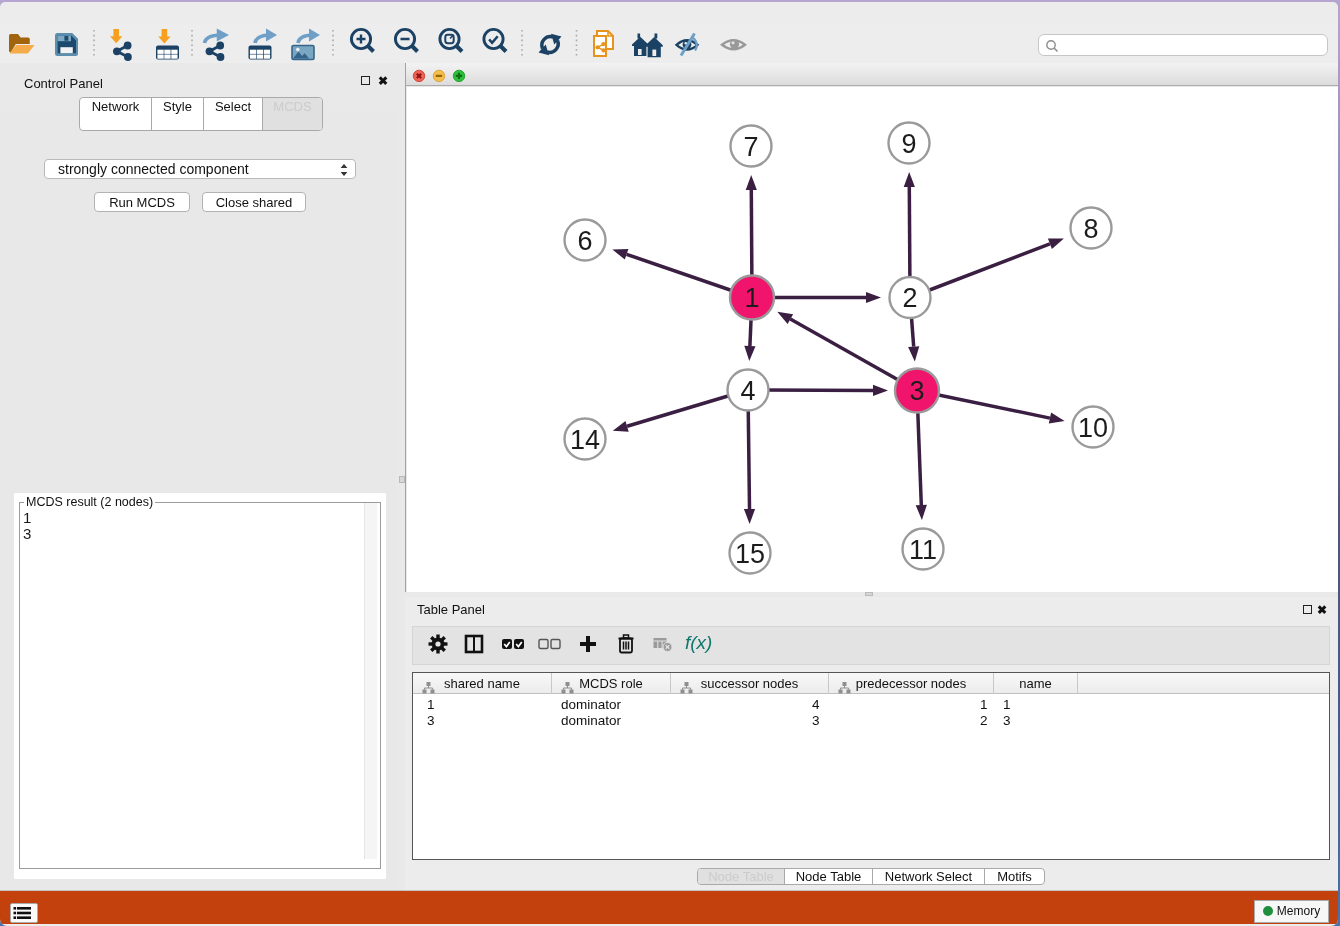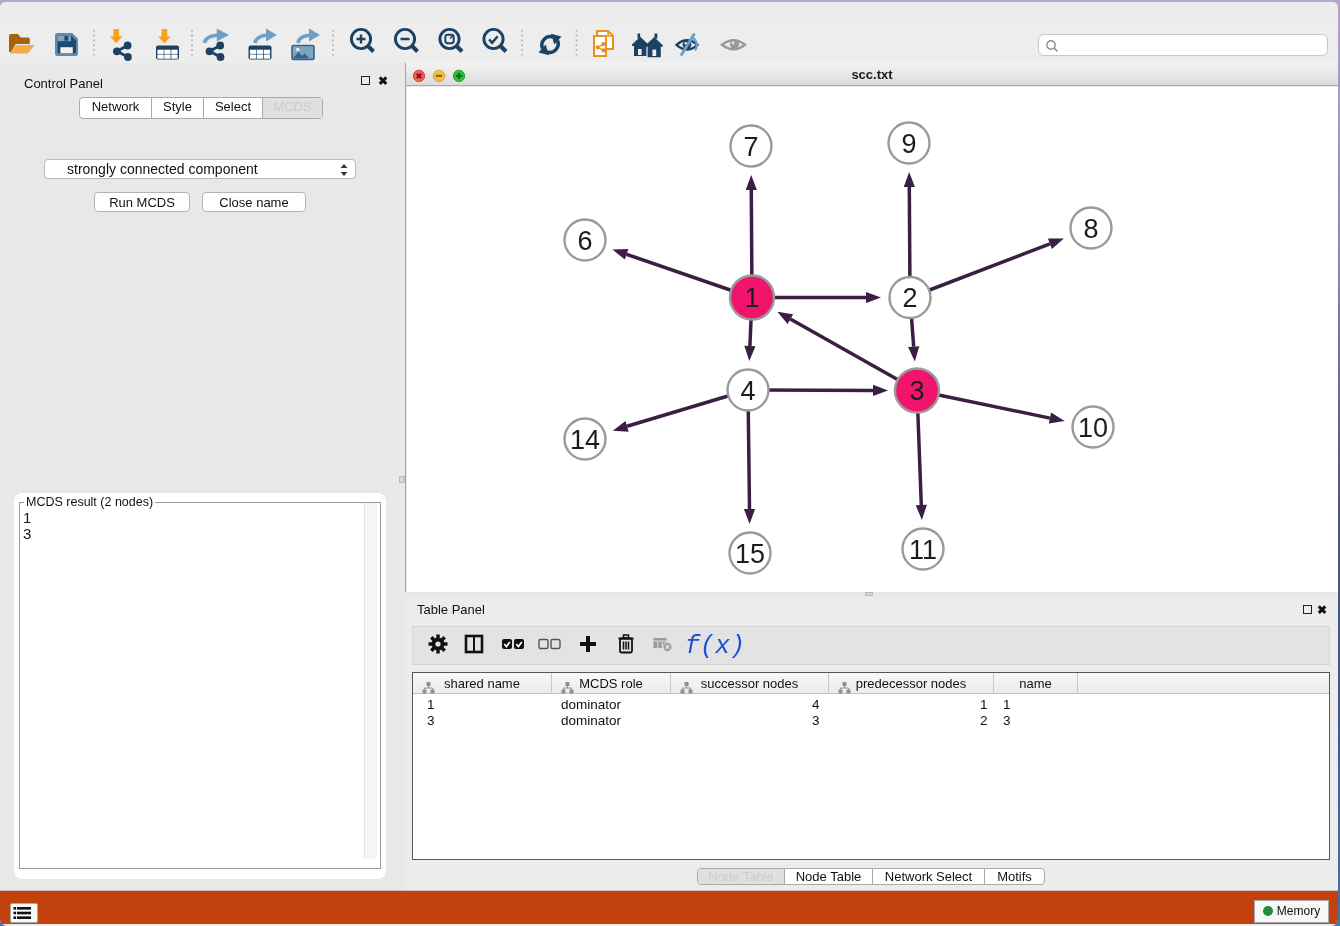--- a/index.html
+++ b/index.html
@@ -20,39 +20,39 @@
 #searchbox { position:absolute; left:1038px; top:9.5px; width:290px; height:22px;
   background:#fff; border:1px solid #c6c6c6; border-radius:6px; }
 #searchbox svg { position:absolute; left:6px; top:4px; }
 
 #main { position:absolute; left:0; top:61px; width:100%; height:827px; background:#e9e9e9; }
 
 #cpanel { position:absolute; left:0; top:0; width:396px; height:100%; background:#e9e9e9; }
 #cphead { position:absolute; left:24px; top:13px; font-size:13px; color:#111;text-align:right; }
 .sqicon { position:absolute; top:13px; width:9px; height:9px; border:1.6px solid #222; }
 .xicon { position:absolute; top:11px; font-size:12px; font-weight:bold; color:#111; }
-#tabs { position:absolute; left:79px; top:34px; width:244px; height:22px;
+#tabs { position:absolute; left:79px; top:34px; width:244px; height:34px;
   border:1px solid #a9a9a9; border-radius:4px; background:#fff; display:flex; }
 .tab { flex:0 0 auto; text-align:center; font-size:13px; line-height:18px;
   color:#111; border-right:1px solid #a9a9a9; }
 .tab:last-child { border-right:none; background:#e0e0e0; color:#ccc;
   border-radius:0 3px 3px 0; }
 #cpline { position:absolute; left:0px; top:48.5px; width:396px; height:1px; background:#d2d2d2; }
 #cpbody { position:absolute; left:0; top:49px; width:396px; height:779px; background:#e8e8e8; }
 #optlabel { position:absolute; left:0; top:73px; width:400px; text-align:center;
   font-size:13.5px; color:#1a1a1a; }
 #combo { position:absolute; left:44px; top:96px; width:312px; height:20px;
   background:#fff; border:1px solid #b9b9b9; border-radius:4px;
-  font-size:14px; line-height:19px; padding-left:22px; color:#111; }
+  font-size:14px; line-height:19px; padding-left:13px; color:#111; }
 #combo svg { position:absolute; right:6px; top:3px; }
 .btn { position:absolute; top:129px; height:20px; background:#fff;
   border:1px solid #b3b3b3; border-radius:4px; font-size:13px; line-height:19px;
   text-align:center; color:#111; }
 #mcdsgroup { position:absolute; left:14px; top:430px; width:372px; height:386px;
-  background:#fff; border-radius:8px; }
+  background:#fff; border-radius:1px; }
 #mcdsborder { position:absolute; left:5px; top:9px; width:362px; height:367px;
   border:1px solid #9b9b9b; }
 #mcdslegend { position:absolute; left:10px; top:2px; background:#fff;
   padding:0 2px; font-size:12.5px; line-height:15px; color:#111; z-index:2; }
 #mcdswhite { position:absolute; left:6px; top:11px; width:340px; height:358px;
   padding-top:6px; font-size:15px; color:#1a1a1a; overflow:hidden; }
 #mcdswhite .num { padding-left:3px; line-height:16px; }
 #mcdsscroll { position:absolute; left:350px; top:10px; width:13px; height:356px;
   background:#f5f5f5; border-left:1px solid #e5e5e5; }
 
@@ -70,22 +70,22 @@
 
 #hdiv { position:absolute; left:405px; top:529px; width:933px; height:5px; background:#e9e9e9; }
 #hgrip { position:absolute; left:460px; top:0px; width:8px; height:4px;
   background:#d6d6d6; border:1px solid #bbb; }
 
 #tpanel { position:absolute; left:405px; top:534px; width:933px; height:293px; background:#ececec; }
 #tphead { position:absolute; left:12px; top:5px; font-size:13px; color:#111; }
 #tptool { position:absolute; left:7px; top:29px; width:918px; height:39px;
   background:#e3e3e3; border:1px solid #d5d5d5; }
 .bticon { position:absolute; top:50%; transform:translate(-50%,-50%); }
-#fx { position:absolute; left:272px; top:5px; font-family:Liberation Mono, monospace;
-  font-style:italic; font-size:25px; color:#1d4ed8; }
+#fx { position:absolute; left:272px; top:5px; font-family:Liberation Sans, sans-serif;
+  font-style:italic; font-size:19px; color:#0f766e; }
 #ttable { position:absolute; left:7px; top:75px; width:918px; height:188px;
   background:#fff; border:1px solid #555;padding-left:40px; }
 #thead { position:absolute; left:0; top:0; width:100%; height:21px;
   background:linear-gradient(#f8f8f8,#ececec); border-bottom:1px solid #c0c0c0;
   font-size:13px; color:#111; }
 .th { position:absolute; top:0; height:21px; line-height:21px; text-align:center;
   border-right:1px solid #c8c8c8; }
 .th .ticn { position:absolute; left:9px; top:4px; }
 .trow { position:absolute; left:0; width:100%; height:16px; font-size:13.5px;
   line-height:16px; color:#111; }
@@ -226,21 +226,21 @@
         <div class="tab" style="width:59px">Select</div>
         <div class="tab" style="width:59px">MCDS</div>
       </div>
       <div id="combo">strongly connected component
         <svg width="10" height="14" viewBox="0 0 10 14">
           <path d="M5 1 L8.4 5 H1.6 z" fill="#333"></path>
           <path d="M5 13 L8.4 9 H1.6 z" fill="#333"></path>
         </svg>
       </div>
       <div class="btn" style="left:94px;width:96px">Run MCDS</div>
-      <div class="btn" style="left:202px;width:104px">Close name</div>
+      <div class="btn" style="left:202px;width:104px">Close shared</div>
       <div id="mcdsgroup">
         <div id="mcdsborder"></div>
         <div id="mcdslegend">MCDS result (2 nodes)</div>
         <div id="mcdswhite">
           <div class="num">1</div>
           <div class="num">3</div>
         </div>
         <div id="mcdsscroll"></div>
       </div>
     </div>
@@ -250,21 +250,20 @@
     <div id="netwin">
       <div id="nethead">
         <svg width="70" height="23" viewBox="0 0 70 23" style="position:absolute;left:0;top:0">
           <circle cx="13" cy="12.9" r="5.7" fill="#ee6156" stroke="#d0493f" stroke-width="1"></circle>
           <path d="M10.8 10.7 l4.4 4.4 M15.2 10.7 l-4.4 4.4" stroke="#8c100d" stroke-width="2"></path>
           <circle cx="33" cy="12.9" r="5.7" fill="#f6bf4c" stroke="#dba43c" stroke-width="1"></circle>
           <path d="M29.8 12.9 h6.4" stroke="#9a6404" stroke-width="2.2"></path>
           <circle cx="53" cy="12.9" r="5.7" fill="#2dc03c" stroke="#2aa335" stroke-width="1"></circle>
           <path d="M49.8 12.9 h6.4 M53 9.7 v6.4" stroke="#0d6e14" stroke-width="2.2"></path>
         </svg>
-        <div id="nettitle">scc.txt</div>
       </div>
       <div id="netcanvas"><svg id="graph" width="932" height="505" viewBox="0 0 932 505" font-family="Liberation Sans, sans-serif">
             <line x1="345.0" y1="210.5" x2="344.3" y2="103.0" stroke="#3a1f42" stroke-width="3.5"></line>
             <polygon points="344.2,88.0 349.9,103.0 338.7,103.0" fill="#3a1f42"></polygon>
             <line x1="345.0" y1="210.5" x2="219.6" y2="167.3" stroke="#3a1f42" stroke-width="3.5"></line>
             <polygon points="205.4,162.4 221.4,162.0 217.8,172.6" fill="#3a1f42"></polygon>
             <line x1="345.0" y1="210.5" x2="459.0" y2="210.5" stroke="#3a1f42" stroke-width="3.5"></line>
             <polygon points="474.0,210.5 459.0,216.1 459.0,204.9" fill="#3a1f42"></polygon>
             <line x1="345.0" y1="210.5" x2="342.9" y2="259.0" stroke="#3a1f42" stroke-width="3.5"></line>
             <polygon points="342.3,274.0 337.3,258.8 348.5,259.3" fill="#3a1f42"></polygon>

